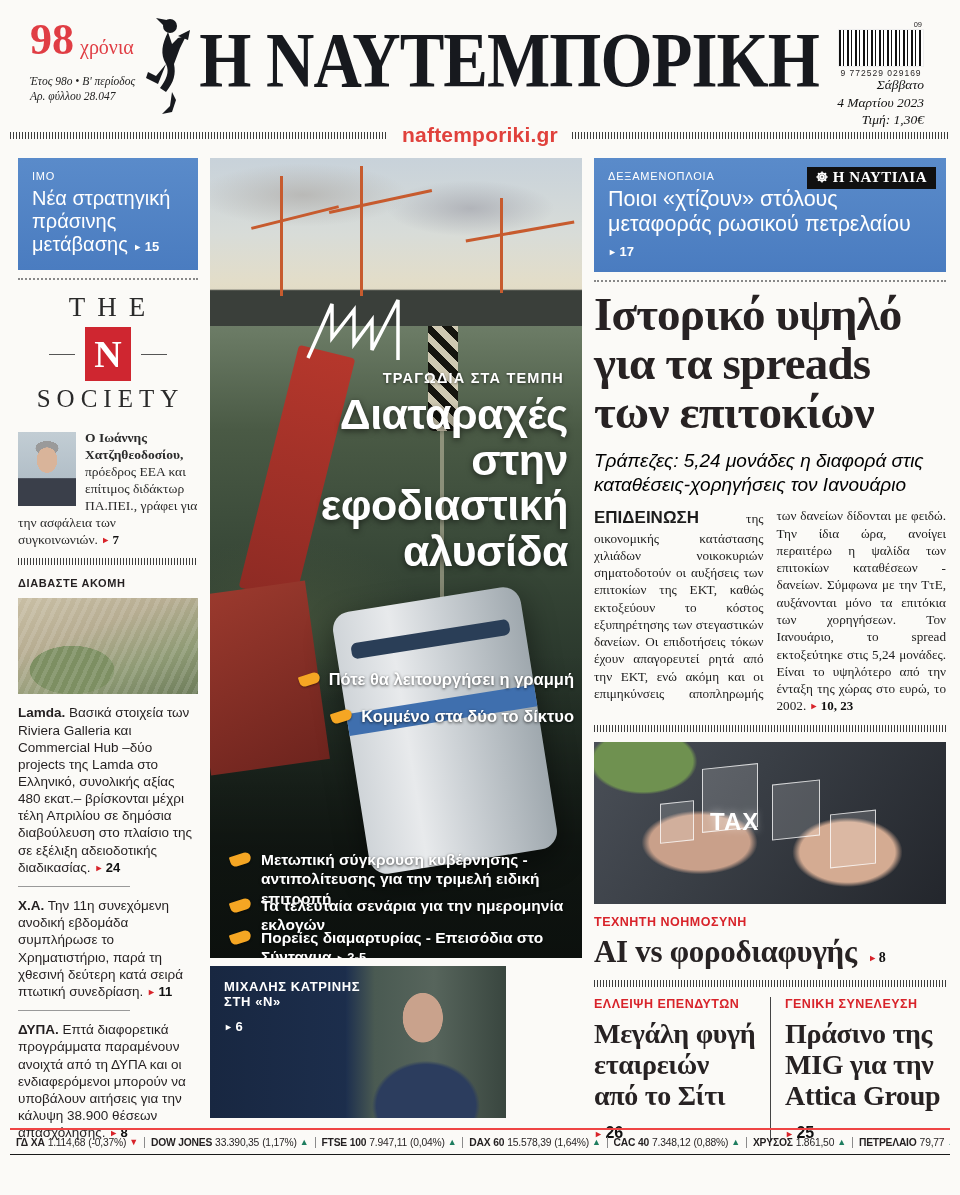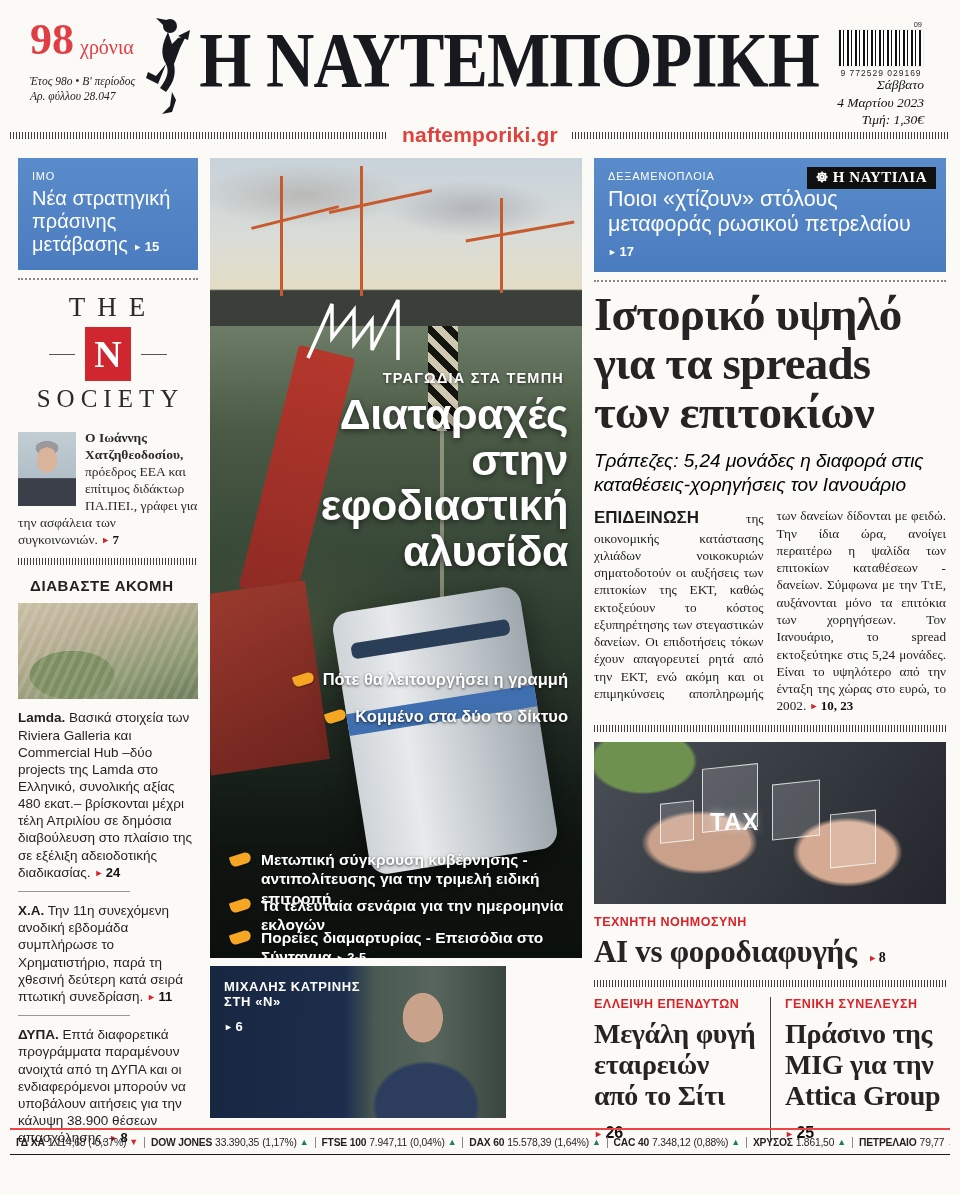--- a/index.html
+++ b/index.html
@@ -61,21 +61,21 @@
   .society .nbox{width:46px;height:54px;background:#cf2630;color:#fff;font-size:38px;font-weight:bold;display:flex;align-items:center;justify-content:center;}
   .society .soc{font-size:25px;letter-spacing:6px;margin-left:5px;}
   .soc-story{margin-top:16px;font-size:13.5px;line-height:1.26;text-align:left;overflow:hidden;}
   .portrait{float:left;width:58px;height:74px;margin:3px 9px 2px 0;background:
      linear-gradient(180deg,transparent 62%, #3a3f4a 63%),
      radial-gradient(ellipse 17px 21px at 50% 38%, #d9b49a 60%, transparent 61%),
      radial-gradient(ellipse 19px 12px at 50% 22%, #9a9a9a 60%, transparent 61%),
      linear-gradient(180deg,#c2cdd4,#a8b6c0);}
   .lead-b{font-weight:bold;}
 
-  .readmore{font-size:15px;font-weight:bold;letter-spacing:.6px;margin:12px 12px 9px;}
+  .readmore{font-size:11px;font-weight:bold;letter-spacing:.6px;margin:12px 0 9px;}
   .aerial{width:100%;height:96px;margin-bottom:10px;background:
      repeating-linear-gradient(115deg,rgba(255,255,255,.12) 0 4px,transparent 4px 9px),
      radial-gradient(ellipse 70px 40px at 30% 75%, #7d8f62 0 60%, transparent 61%),
      linear-gradient(160deg,#c9bfa5 0%,#b7ad92 35%,#8e9a74 70%,#6d7c5a 100%);}
   .lstory{font-size:13.5px;line-height:1.27;}
 
   
   .photo{position:relative;width:372px;height:800px;overflow:hidden;background:
      linear-gradient(180deg,rgba(0,0,0,0) 62%,rgba(0,0,0,.5) 86%),
      radial-gradient(ellipse 200px 120px at 20% 58%, rgba(70,85,60,.8), transparent 70%),
@@ -101,21 +101,21 @@
   .train{position:absolute;left:140px;top:440px;width:190px;height:265px;transform:rotate(-9deg);border-radius:18px;background:
      linear-gradient(90deg,#cfd4d8 0%,#e8eaec 30%,#cdd2d6 55%,#9fa8ae 100%);box-shadow:0 10px 30px rgba(0,0,0,.45);}
   .train::before{content:"";position:absolute;left:0;top:38%;width:100%;height:22px;background:#3f6fae;}
   .train::after{content:"";position:absolute;left:8%;top:12%;width:84%;height:16px;background:#2a3e57;border-radius:6px;}
 
   .zigzag{position:absolute;left:96px;top:140px;}
   .ph-kicker{position:absolute;right:18px;top:212px;color:#fff;font-weight:bold;font-size:14.5px;letter-spacing:1.2px;text-shadow:0 1px 3px rgba(0,0,0,.6);}
   .ph-headline{position:absolute;right:14px;top:234px;text-align:right;color:#fff;font-weight:bold;
      font-size:43px;line-height:1.06;text-shadow:0 2px 6px rgba(0,0,0,.55);letter-spacing:-.5px;}
   .leaf{display:inline-block;width:21px;height:11px;background:#f5a623;border-radius:2px 12px 12px 12px;transform:rotate(-18deg);flex:none;box-shadow:0 1px 2px rgba(0,0,0,.4);}
-  .tb-row{position:absolute;right:14px;display:flex;align-items:center;gap:9px;color:#fff;font-weight:bold;font-size:16.5px;text-shadow:0 1px 3px rgba(0,0,0,.7);}
+  .tb-row{position:absolute;right:8px;display:flex;align-items:center;gap:9px;color:#fff;font-weight:bold;font-size:16.5px;text-shadow:0 1px 3px rgba(0,0,0,.7);}
   .bb-row{position:absolute;left:20px;display:flex;align-items:flex-start;gap:10px;color:#fff;font-weight:bold;font-size:15.5px;line-height:1.25;text-shadow:0 1px 3px rgba(0,0,0,.75);max-width:345px;}
   .bb-row .leaf{margin-top:4px;}
 
   
   .katrinis{position:relative;margin-top:8px;height:152px;background:linear-gradient(90deg,#182741 0%,#1d2f4e 55%,#243a5c 100%);overflow:hidden;color:#fff;}
   .kat-photo{position:absolute;right:0;top:0;width:54%;height:100%;background:
      radial-gradient(ellipse 34px 42px at 48% 34%, #c9a28c 58%, transparent 60%),
      radial-gradient(ellipse 90px 75px at 50% 92%, #2c3d5e 55%, transparent 60%),
      linear-gradient(90deg,#1d2f4e 0%,#4a5a52 18%,#57655c 55%,#39463f 100%);}
   .kat-text{position:relative;z-index:2;padding:13px 14px;width:62%;}

